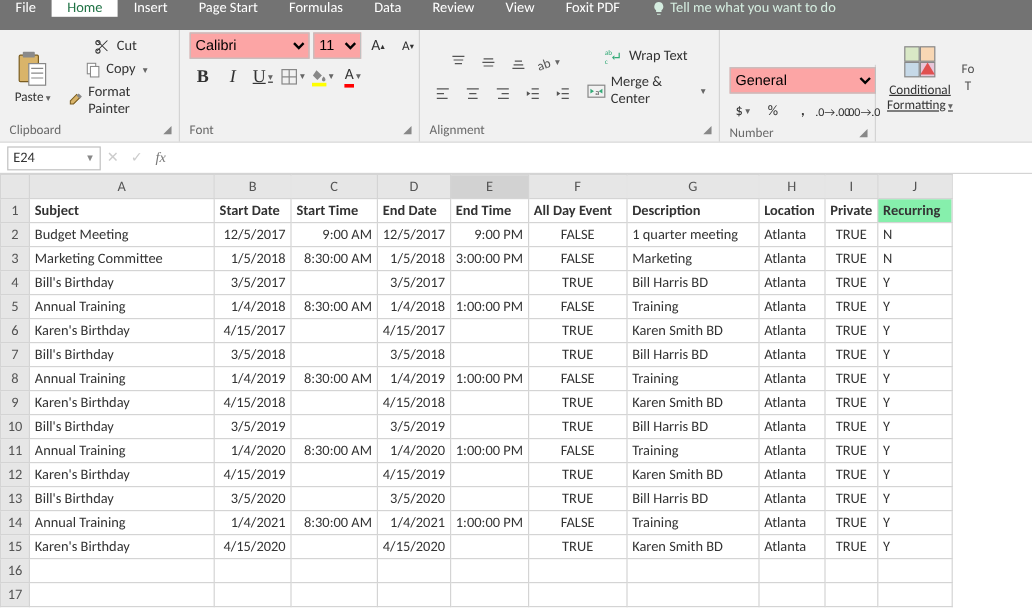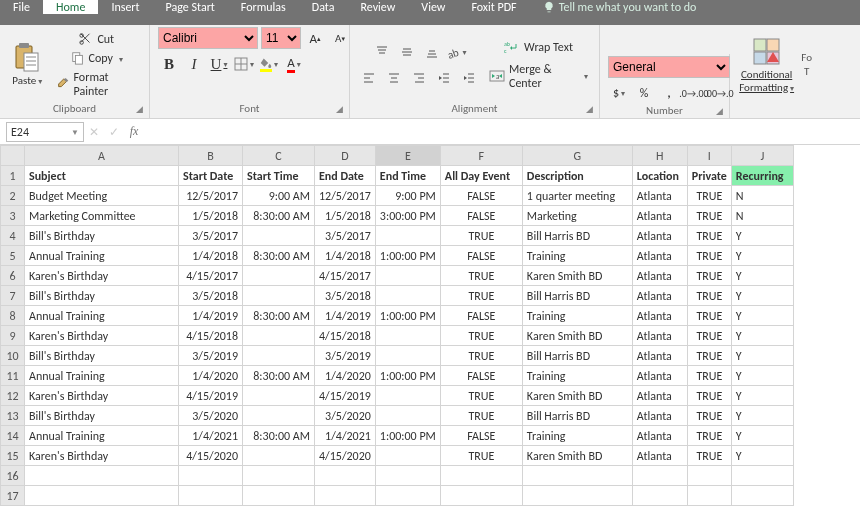--- a/index.html
+++ b/index.html
@@ -7,21 +7,21 @@
   
   .tabbar { background: #737373; height: 25px; display: flex; align-items: flex-start; }
   .tab { color: #fff; padding: 0 13px; display: flex; align-items: center; font-size: 12px; cursor: pointer; }
   .tab.active { background: #fff; color: #217346; }
   .tellme { display: flex; align-items: center; color: #d5ede0; gap: 4px; }
   .bulb { width: 12px; height: 12px; display: inline-block; }
   
   .ribbon { background: #f1f1f1; height: 94px; display: flex; border-bottom: 1px solid #d4d4d4; }
   .group { border-right: 1px solid #d4d4d4; display: flex; flex-direction: column; padding: 0 8px; }
   .group-body { flex: 1; display: flex; align-items: center; gap: 6px; padding-top: 2px; }
-  .group-label { height: 16px; text-align: center; color: #6a6a6a; font-size: 11px; padding-bottom: 2px; position: relative; }
+  .group-label { height: 16px; text-align: left; color: #6a6a6a; font-size: 11px; padding-bottom: 2px; position: relative; }
   .group-label .dlg { position: absolute; right: -2px; top: 1px; font-size: 9px; color: #888; }
   .col { display: flex; flex-direction: column; gap: 1px; align-items: center; }
   .row { display: flex; align-items: center; gap: 3px; }
   .btn { display: flex; align-items: center; gap: 4px; padding: 2px 3px; color: #333; }
   .iconbox { width: 32px; height: 34px; display: flex; align-items: center; justify-content: center; }
   .big { display: flex; flex-direction: column; align-items: center; justify-content: flex-start; width: 42px; }
   .big-label { font-size: 11px; text-align: center; line-height: 1.1; }
   select.rib { height: 22px; font-size: 12px; background: #fca5a5; border: 1px solid #c0c0c0; }
   .arrow-down::after { content: "▾"; font-size: 8px; color: #666; margin-left: 2px; }
   .iconbtn { width: 22px; height: 22px; display: flex; align-items: center; justify-content: center; border: 1px solid transparent; }

